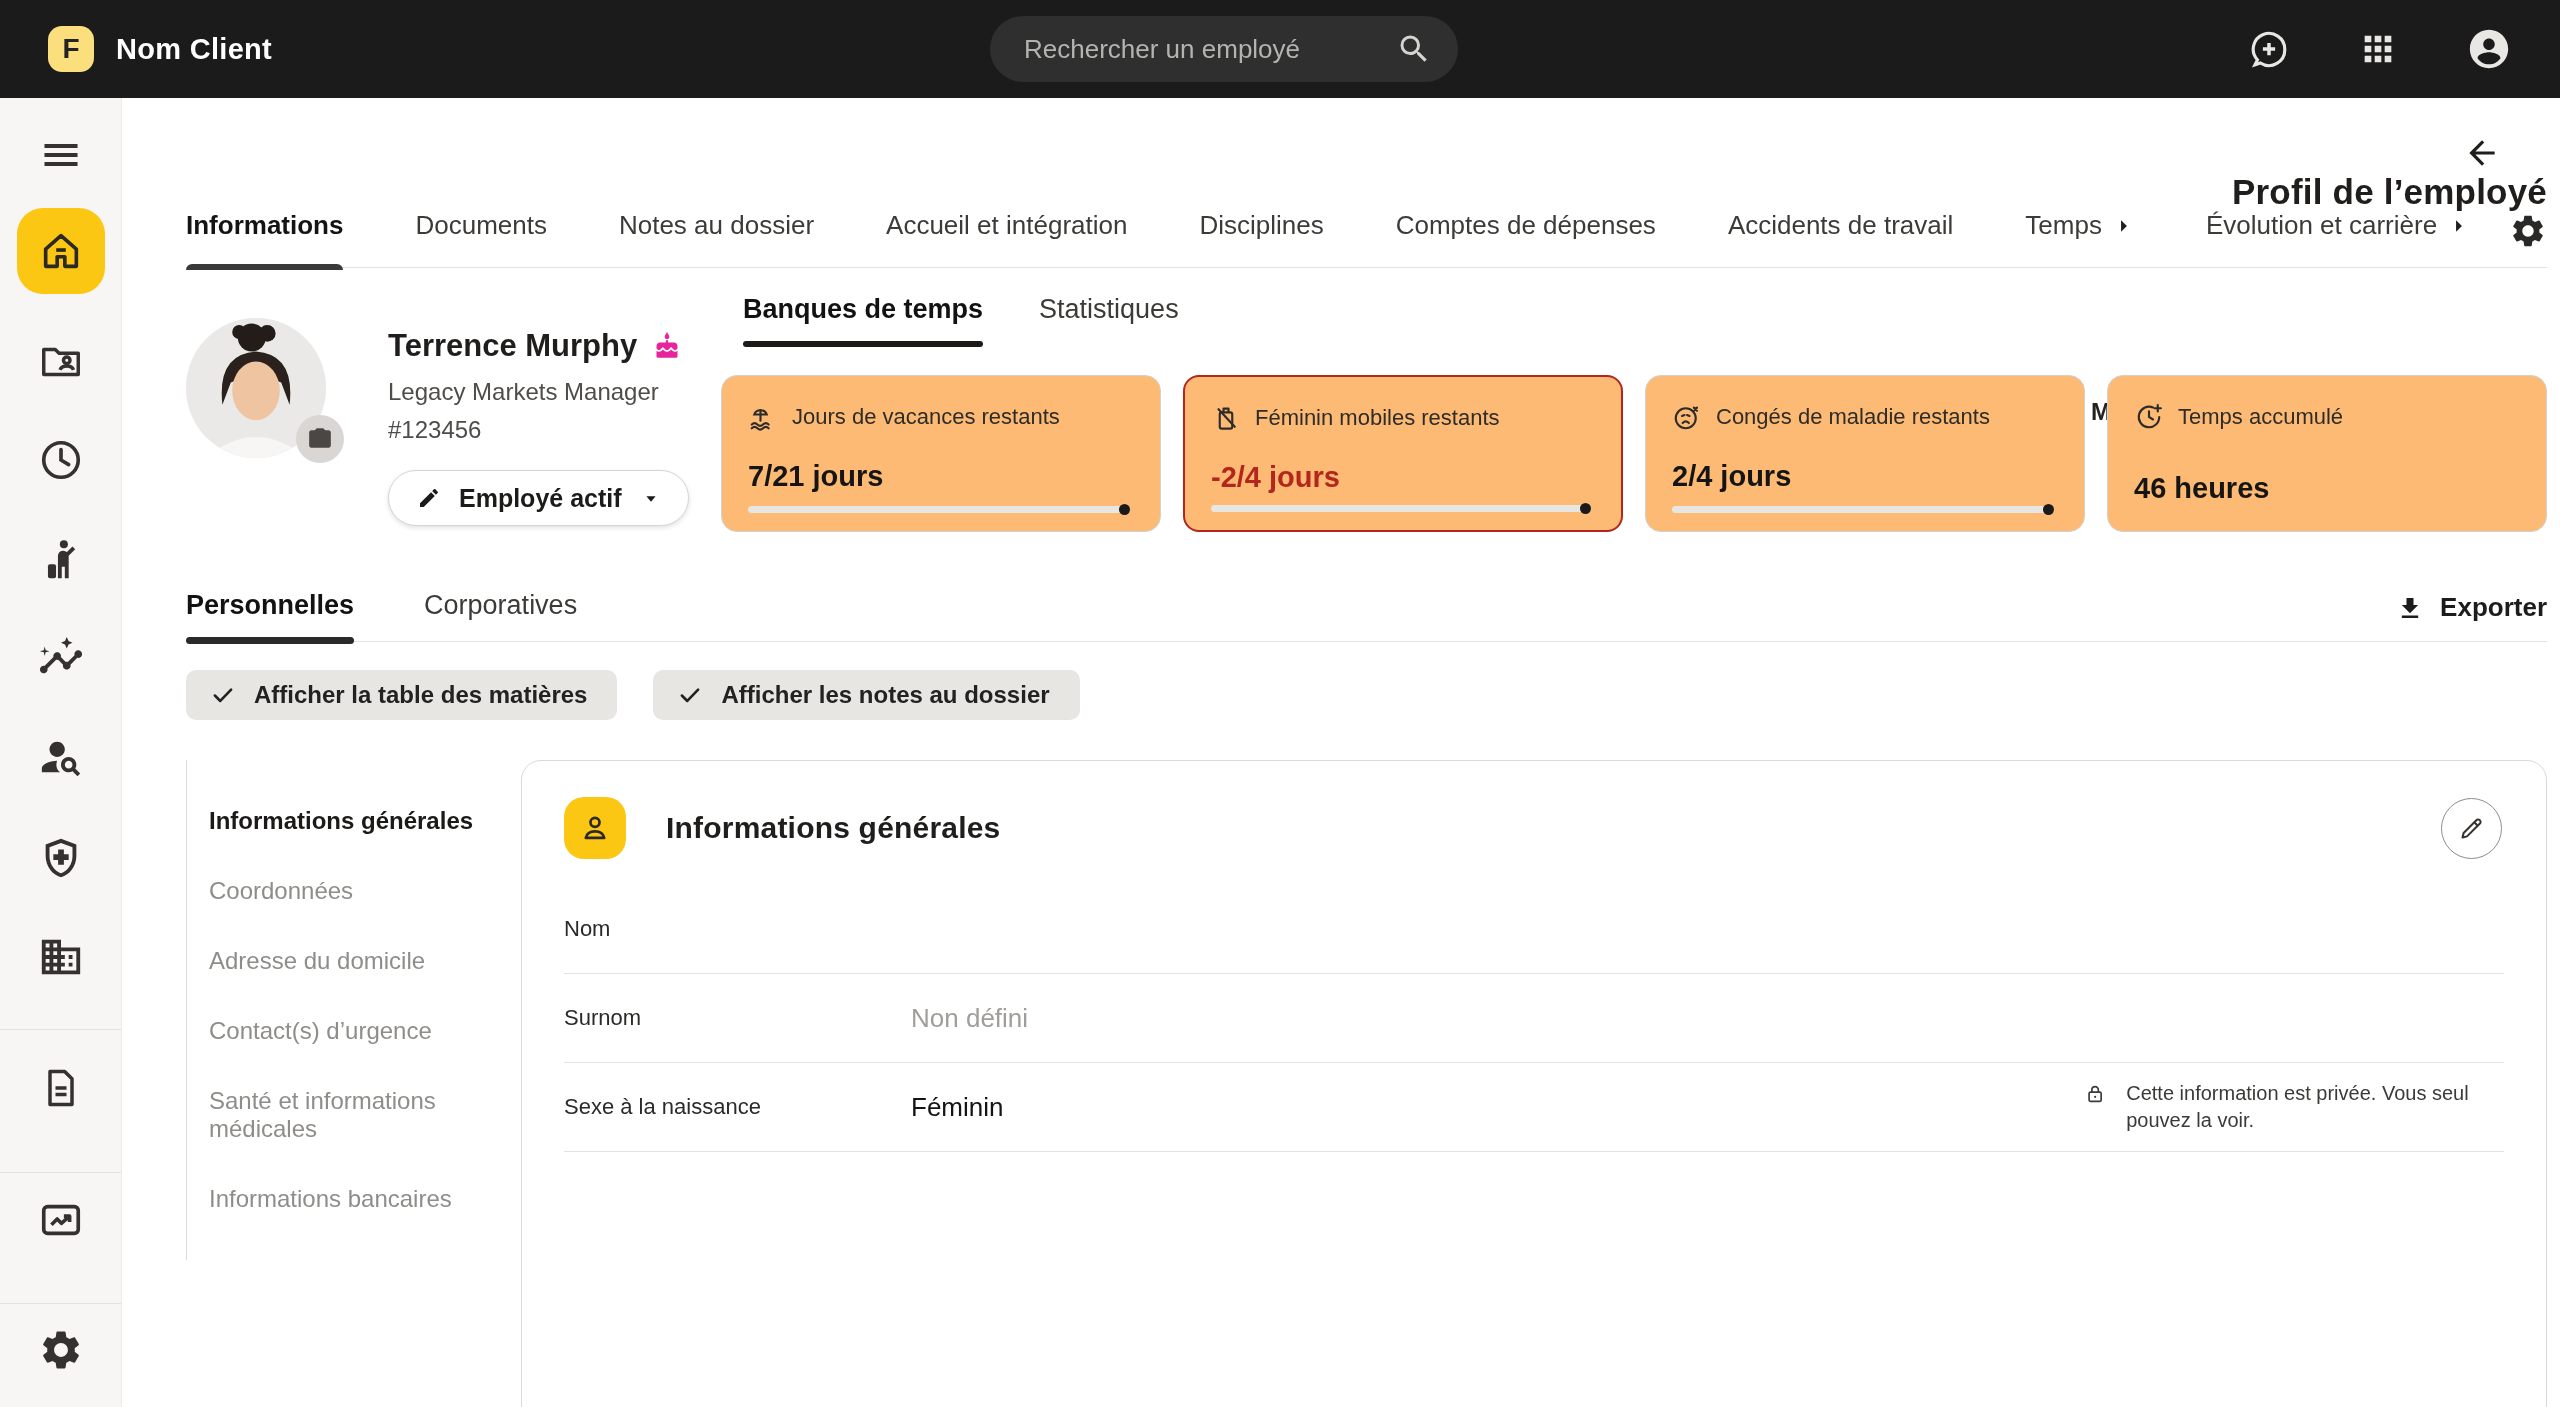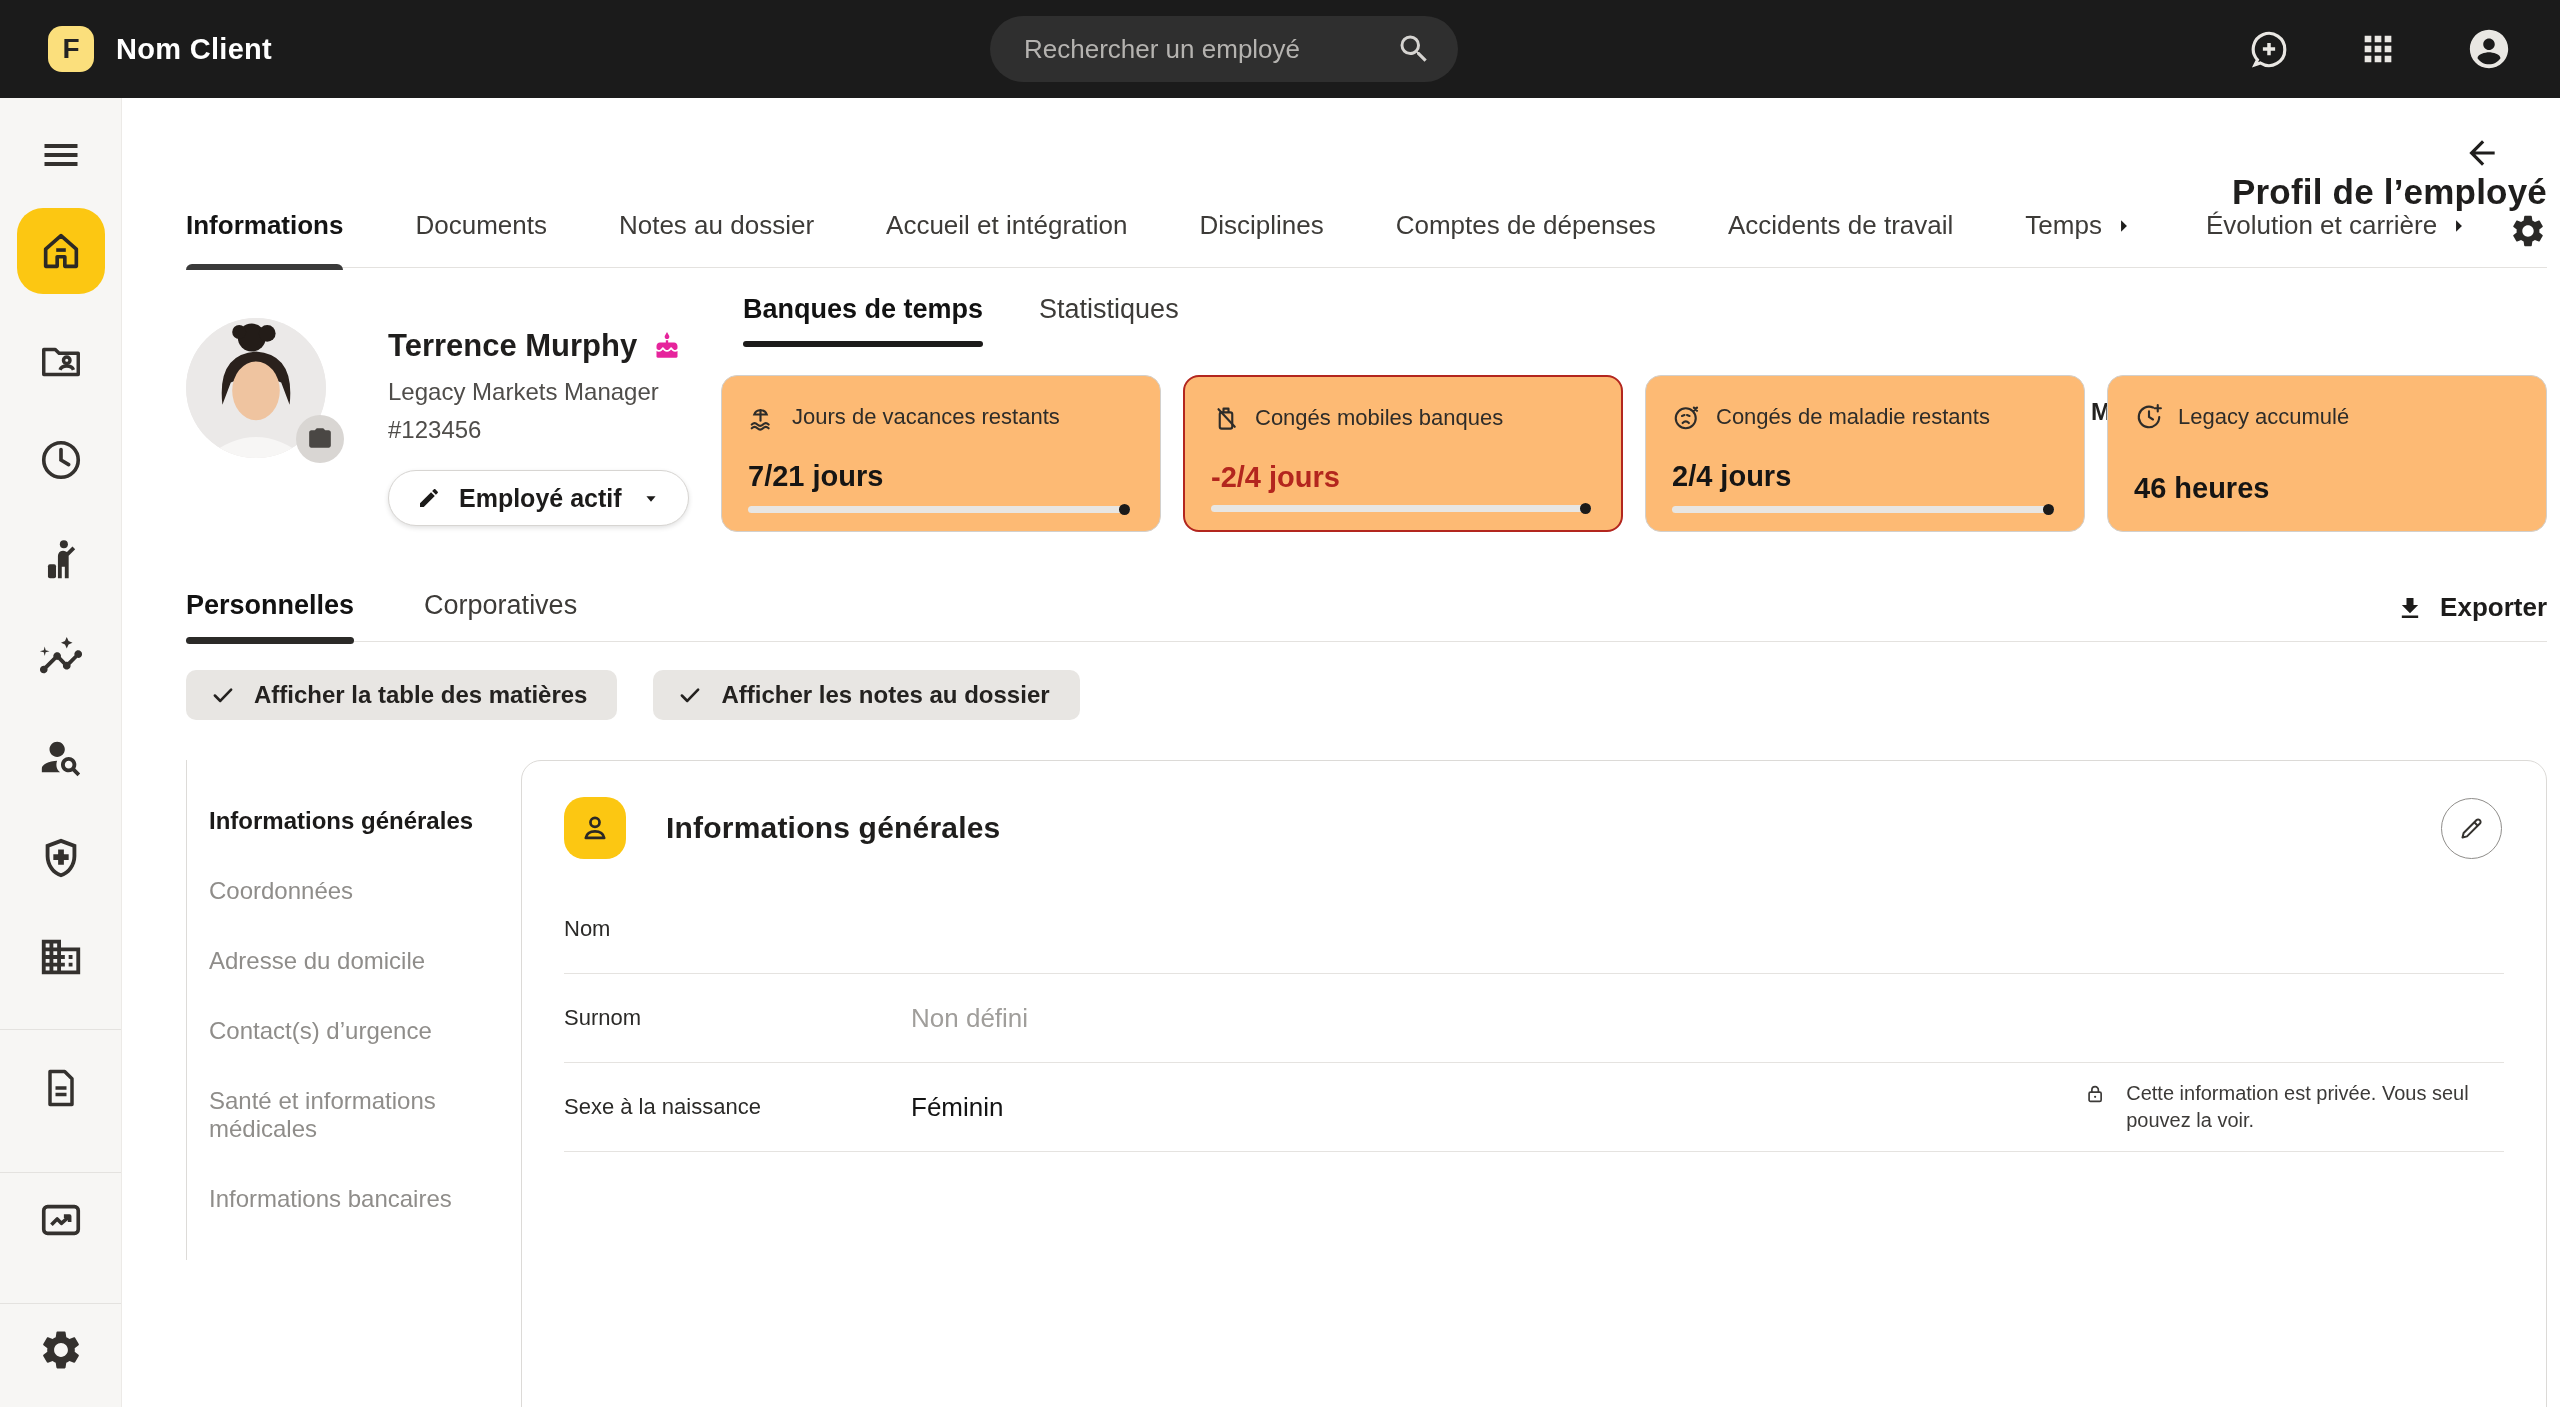--- a/index.html
+++ b/index.html
@@ -398,21 +398,21 @@
               </div>
           </div>
 
           <div class="bank-card alert">
             <div class="bank-card-head">
               <svg width="30" height="30" viewBox="0 0 24 24" fill="none" stroke="#2e2c29" stroke-width="1.7" stroke-linejoin="round">
                   <rect x="7" y="7.5" width="10" height="13" rx="1.5"></rect>
                   <path d="M10 7.5V4.5h4v3"></path>
                   <path d="M6 5l13 14" stroke-linecap="round"></path>
                 </svg>
-              <span class="bank-card-label">Congés mobiles banques</span>
+              <span class="bank-card-label">Féminin mobiles restants</span>
             </div>
             <div class="bank-card-value">-2/4 jours</div>
             <div class="bank-track">
                 <span class="bank-dot"></span>
               </div>
           </div>
 
           <div class="bank-card">
             <div class="bank-card-head">
               <svg width="30" height="30" viewBox="0 0 24 24" fill="none" stroke="#2e2c29" stroke-width="1.7" stroke-linecap="round">
@@ -429,21 +429,21 @@
               </div>
           </div>
 
           <div class="bank-card">
             <div class="bank-card-head">
               <svg width="30" height="30" viewBox="0 0 24 24" fill="none" stroke="#2e2c29" stroke-width="1.7" stroke-linecap="round">
                   <path d="M20.2 12a8.2 8.2 0 1 1-5-7.6"></path>
                   <path d="M12 7.5V12l3.2 2"></path>
                   <path d="M19 2.5v5M16.5 5h5"></path>
                 </svg>
-              <span class="bank-card-label">Legacy accumulé</span>
+              <span class="bank-card-label">Temps accumulé</span>
             </div>
             <div class="bank-card-value" style="margin-top:40px">46 heures</div>
           </div>
         </div>
       </div>
     </div>
 
     <div class="subtabs-row">
       <span class="subtab active">Personnelles</span>
       <span class="subtab">Corporatives</span>

